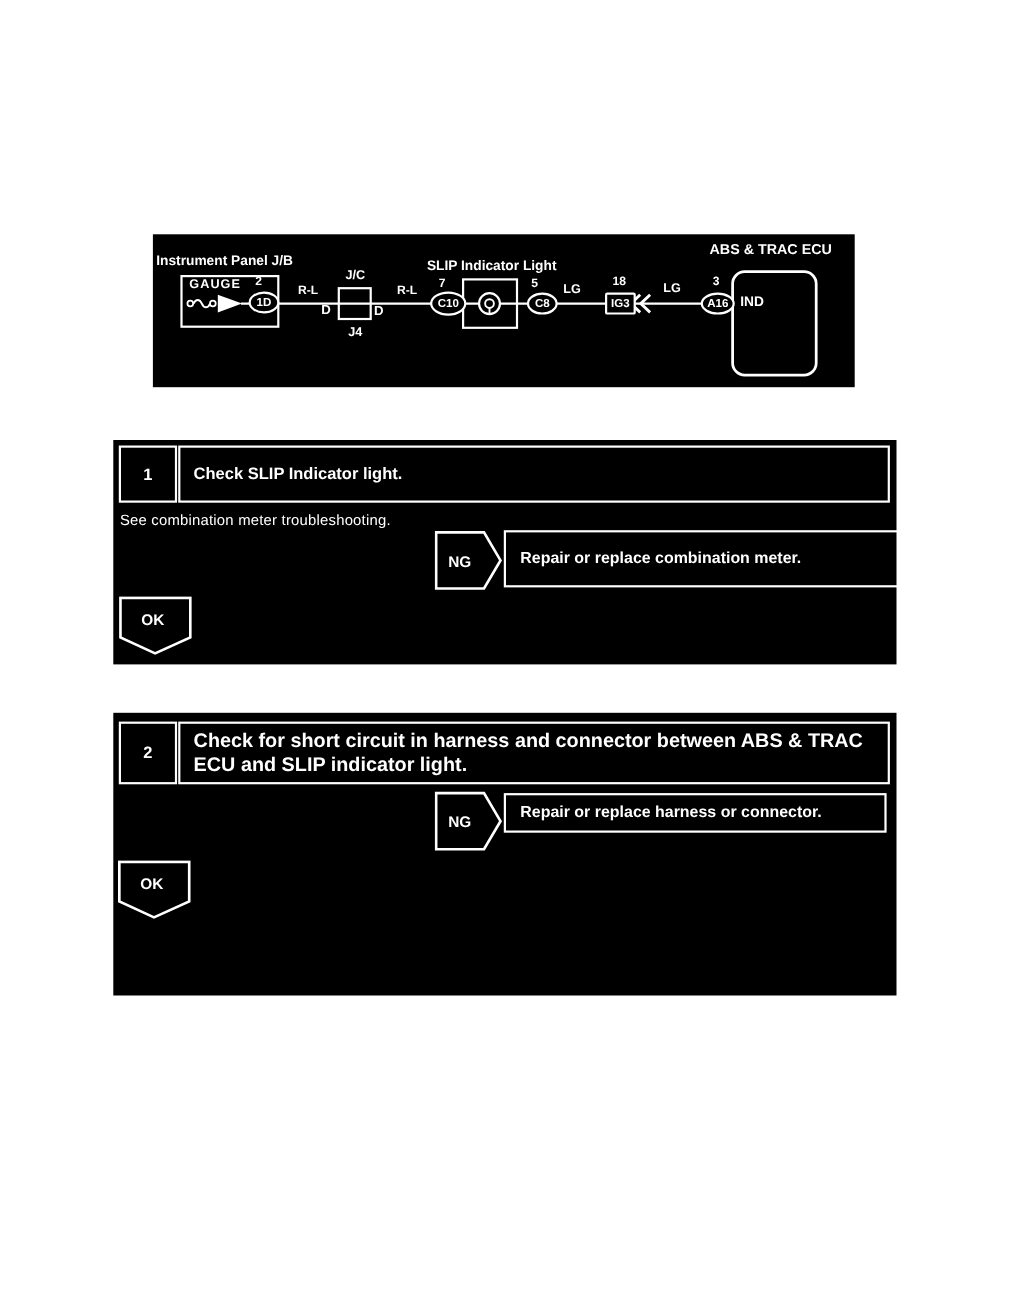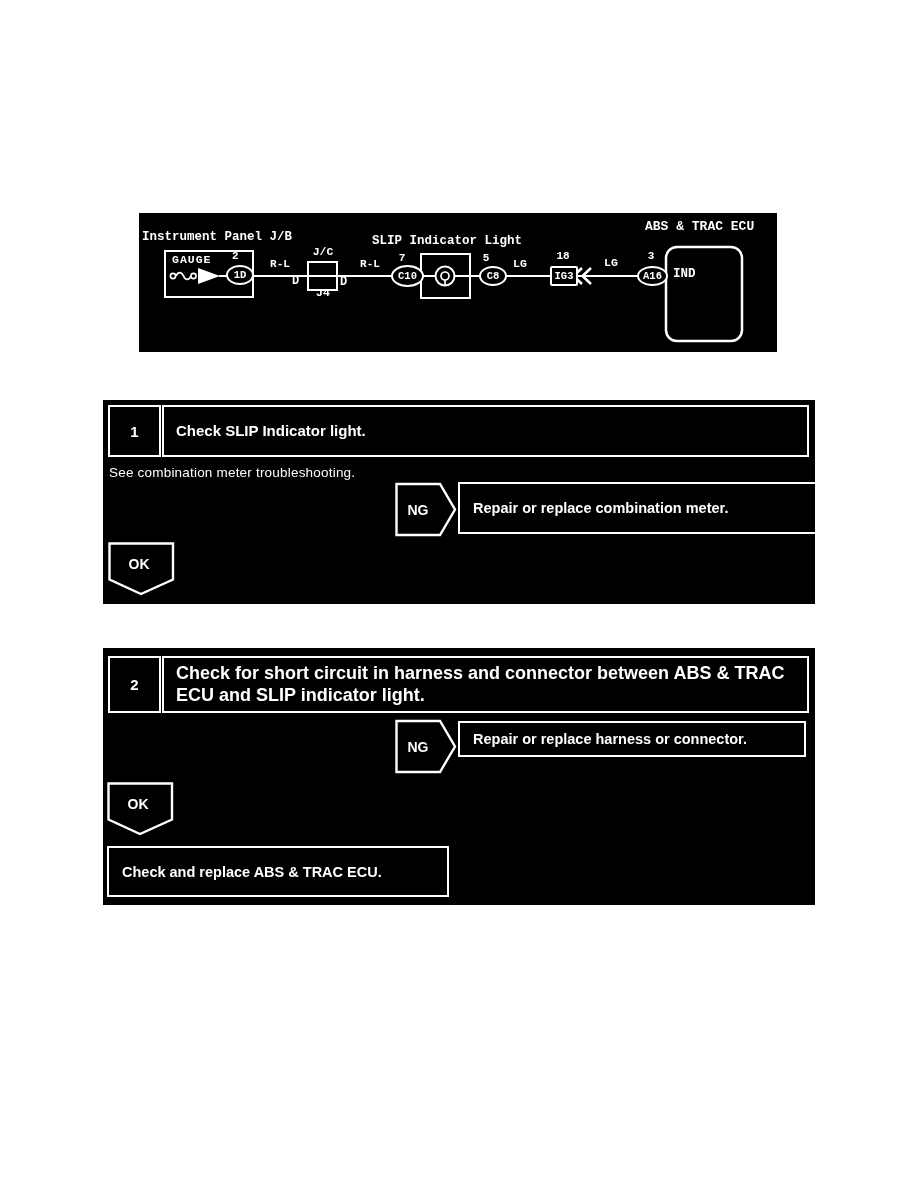--- a/index.html
+++ b/index.html
@@ -8,21 +8,21 @@
   *{box-sizing:border-box; margin:0; padding:0;}
   html,body{width:918px; height:1188px;}
   body{
     background:var(--page-bg);
     font-family:"Liberation Sans", sans-serif;
     position:relative; overflow:hidden;
     -webkit-font-smoothing:none;
   }
   .panel{position:absolute; background:var(--panel-bg); color:var(--fg);}
   
-  #diagram{left:139px; top:213px; width:638px; height:139px;font-family:Liberation Mono, monospace;}
+  #diagram{left:139px; top:213px; width:638px; height:139px;}
   #diagram svg{position:absolute; left:0; top:0;}
   .dlabel{position:absolute; color:var(--fg); font-weight:bold; white-space:nowrap; line-height:1;}
   .ctr{transform:translateX(-50%);}
   .conn{
     position:absolute; background:var(--panel-bg); border:2px solid var(--fg);
     border-radius:50%; color:var(--fg); font-weight:bold; font-size:10.5px;
     display:flex; align-items:center; justify-content:center; line-height:1; z-index:2;
   }
   .conn-sq{border-radius:2px;}
   
@@ -77,21 +77,21 @@
 
   <span class="dlabel" style="left:3px;top:18px;font-size:12.5px;">Instrument Panel J/B</span>
   <span class="dlabel" style="left:33px;top:41px;font-size:11.5px;letter-spacing:1px;">GAUGE</span>
   <span class="dlabel" style="left:93px;top:38px;font-size:11px;">2</span>
   <span class="conn" style="left:87px;top:52px;width:28px;height:20px;">1D</span>
 
   <span class="dlabel ctr" style="left:141px;top:46px;font-size:11px;">R-L</span>
   <span class="dlabel ctr" style="left:184px;top:33px;font-size:11.5px;">J/C</span>
   <span class="dlabel" style="left:153px;top:62px;font-size:12px;">D</span>
   <span class="dlabel" style="left:201px;top:63px;font-size:12px;">D</span>
-  <span class="dlabel ctr" style="left:184px;top:74px;font-size:11.5px;">J4</span>
+  <span class="dlabel ctr" style="left:184px;top:84px;font-size:11.5px;">J4</span>
   <span class="dlabel ctr" style="left:231px;top:46px;font-size:11px;">R-L</span>
 
   <span class="dlabel ctr" style="left:308px;top:22px;font-size:12.5px;">SLIP Indicator Light</span>
   <span class="dlabel ctr" style="left:263px;top:40px;font-size:11px;">7</span>
   <span class="conn" style="left:252px;top:52px;width:33px;height:22px;">C10</span>
   <span class="dlabel ctr" style="left:347px;top:40px;font-size:11px;">5</span>
   <span class="conn" style="left:330px;top:53px;width:28px;height:20px;margin-left:10px;">C8</span>
 
   <span class="dlabel ctr" style="left:381px;top:45px;font-size:11.5px;">LG</span>
   <span class="dlabel ctr" style="left:424px;top:38px;font-size:11px;">18</span>
@@ -133,14 +133,13 @@
     <polygon points="1.5,2 45,2 60,27.5 45,53 1.5,53" fill="#000" stroke="#fff" stroke-width="2.4"></polygon>
     <text x="23" y="28" text-anchor="middle" dominant-baseline="central" font-size="14">NG</text>
   </svg>
   <div class="result-box" style="left:355px;top:73px;width:348px;height:36px;">Repair or replace harness or connector.</div>
 
   <svg class="shape" style="left:4px;top:134px;" width="67" height="54" viewBox="0 0 67 54">
     <polygon points="1.5,1.5 65,1.5 65,37.5 33,52 1.5,37.5" fill="#000" stroke="#fff" stroke-width="2.4"></polygon>
     <text x="31" y="21.5" text-anchor="middle" dominant-baseline="central" font-size="14">OK</text>
   </svg>
 
-  <div class="result-box" style="left:4px;top:198px;width:342px;height:51px;">Check and replace ABS &amp; TRAC ECU.</div>
 </div>
 
 </body></html>

